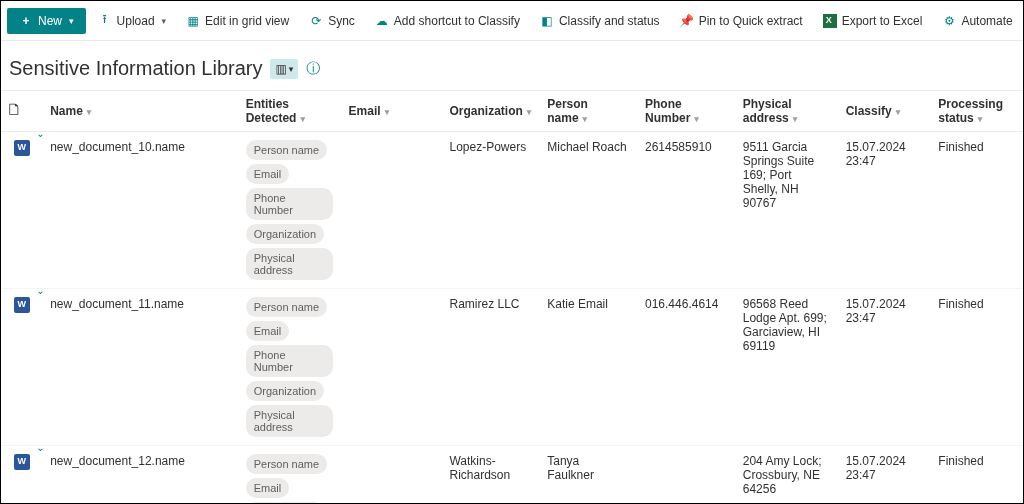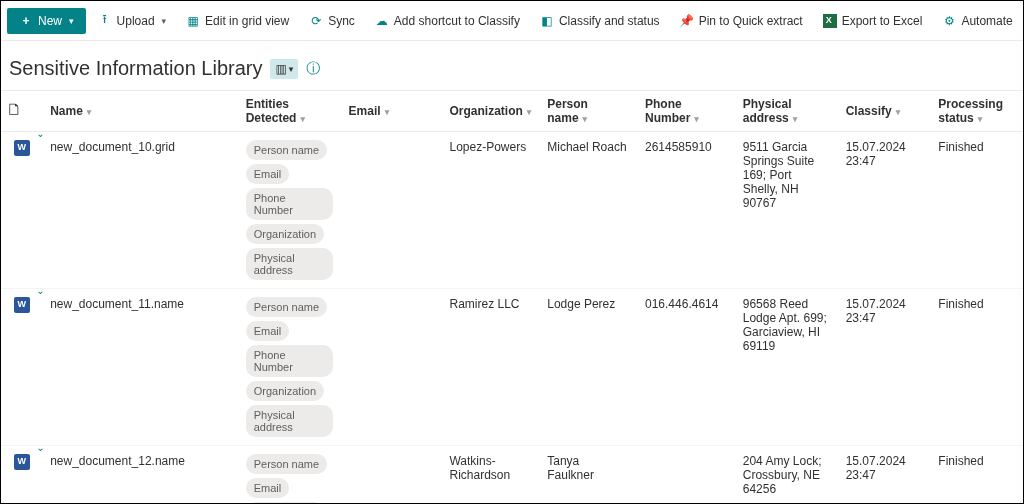--- a/index.html
+++ b/index.html
@@ -122,21 +122,21 @@
       <th><span>Person name</span><span class="chev">▾</span></th>
       <th><span>Phone Number</span><span class="chev">▾</span></th>
       <th><span>Physical address</span><span class="chev">▾</span></th>
       <th><span>Classify</span><span class="chev">▾</span></th>
       <th><span>Processing status</span><span class="chev">▾</span></th>
     </tr>
   </thead>
   <tbody id="tbody">
       <tr>
         <td class="file-cell"><span class="doc-icon"></span></td>
-        <td class="name-cell"><span class="name-check">⌄</span><span>new_document_10.grid</span></td>
+        <td class="name-cell"><span class="name-check">⌄</span><span>new_document_10.name</span></td>
         <td>
           <div class="chips">
             <span class="chip">Person name</span>
             <span class="chip">Email</span>
             <span class="chip">Phone Number</span>
             <span class="chip">Organization</span>
             <span class="chip">Physical address</span>
           </div>
         </td>
         <td></td>
@@ -154,21 +154,21 @@
           <div class="chips">
             <span class="chip">Person name</span>
             <span class="chip">Email</span>
             <span class="chip">Phone Number</span>
             <span class="chip">Organization</span>
             <span class="chip">Physical address</span>
           </div>
         </td>
         <td></td>
         <td>Ramirez LLC</td>
-        <td>Lodge Perez</td>
+        <td>Katie Email</td>
         <td>016.446.4614</td>
         <td>96568 Reed Lodge Apt. 699; Garciaview, HI 69119</td>
         <td>15.07.2024 23:47</td>
         <td>Finished</td>
       </tr>
       <tr>
         <td class="file-cell"><span class="doc-icon"></span></td>
         <td class="name-cell"><span class="name-check">⌄</span><span>new_document_12.name</span></td>
         <td>
           <div class="chips">

